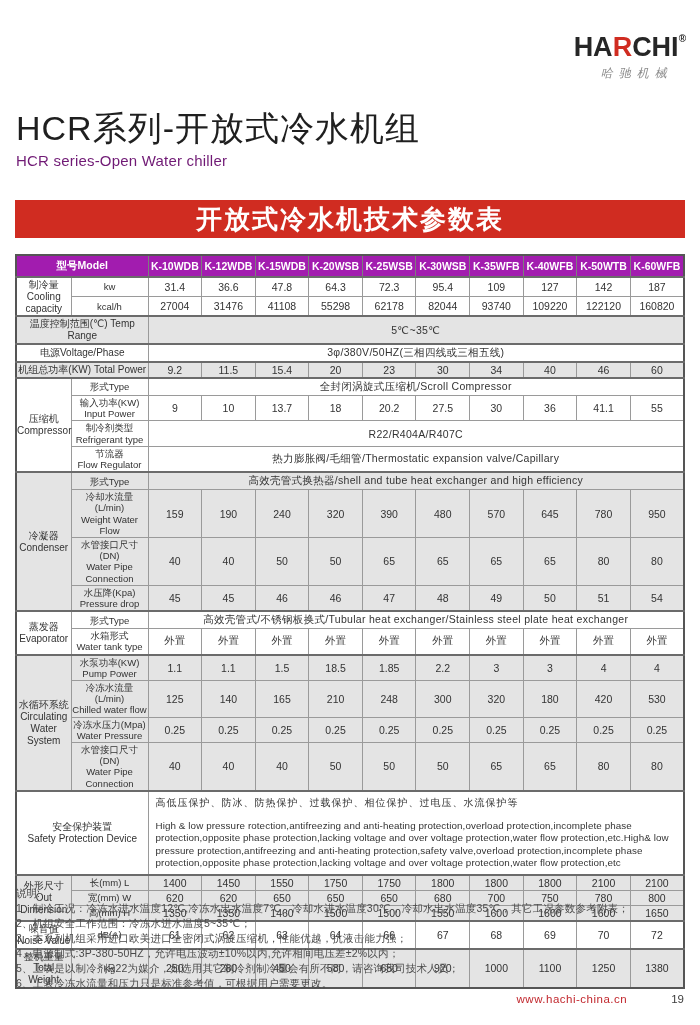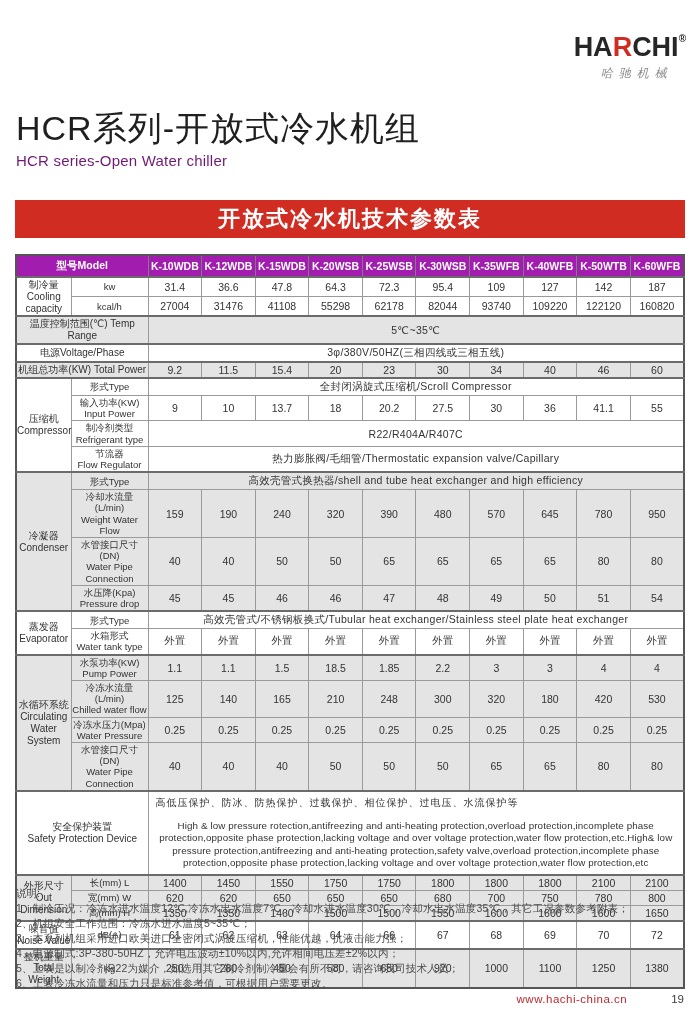--- a/index.html
+++ b/index.html
@@ -15,36 +15,36 @@
   .logo-sub { margin-top:4px; font-size:12px; color:#8c8c8c; letter-spacing:6px; font-style:italic; padding-left:14px; }
 
   
   .titles { position:absolute; top:108px; left:16px; }
   .page-title { font-size:34px; color:#1f1f1f; font-weight:normal; letter-spacing:1px; line-height:1.2; }
   .page-subtitle { font-size:15px; color:#701a75; margin-top:3px; letter-spacing:0.2px; }
 
   
   .banner { position:absolute; top:200px; left:15px; width:670px; height:38px;
             background:#d02c21; color:#fff; display:flex; align-items:center; justify-content:center; }
-  .banner-title { font-size:22px; font-weight:bold; letter-spacing:2px; }
+  .banner-title { font-size:26px; font-weight:bold; letter-spacing:2px; }
 
   
   .table-wrap { position:absolute; top:254px; left:15px; width:670px; }
   table { border-collapse:collapse; table-layout:fixed; width:670px; border:2px solid #555; }
   th, td { border:1px solid #9a9a9a; text-align:center; vertical-align:middle; padding:1px 0; color:#333; }
   thead th { background:#a21caf; color:#fff; font-size:10.5px; font-weight:bold; padding:3px 0; border-color:#7d7d7d; }
   tr.shade td { background:#e4e4e4; }
   tr.sec-start td { border-top:2px solid #6b6b6b; }
   td.lbl { font-size:9.5px; line-height:1.18; }
   td.lbl.group { font-size:10px; }
   td.val { font-size:10.5px; }
   td.val.spanv { font-size:10.5px; letter-spacing:0.3px; }
   td.val.safety { text-align:left; padding:4px 7px; }
   .s-zh { font-size:10px; letter-spacing:1px; margin-bottom:10px; }
-  .s-en { font-size:9.8px; line-height:1.28; letter-spacing:0.1px;text-align:center; }
+  .s-en { font-size:9.8px; line-height:1.28; letter-spacing:0.1px; }
 
   
   .notes { position:absolute; top:886px; left:16px; width:672px; color:#4a4a4a; }
   .notes-title { font-size:10.5px; line-height:15px; }
   .note-line { font-size:10.5px; line-height:15px; letter-spacing:0.2px; }
 
   
   .footer { position:absolute; top:993px; right:16px; display:flex; align-items:baseline; }
   .footer-url { color:#c1272d; font-size:11.5px; letter-spacing:0.5px; }
   .footer-page { color:#3c3c3c; font-size:11.5px; margin-left:44px; }

